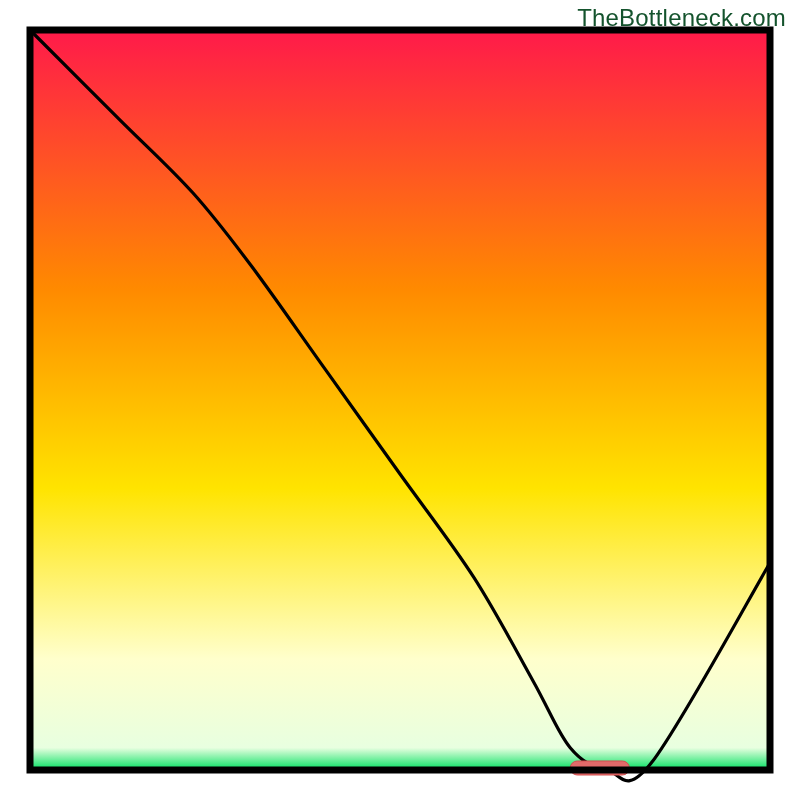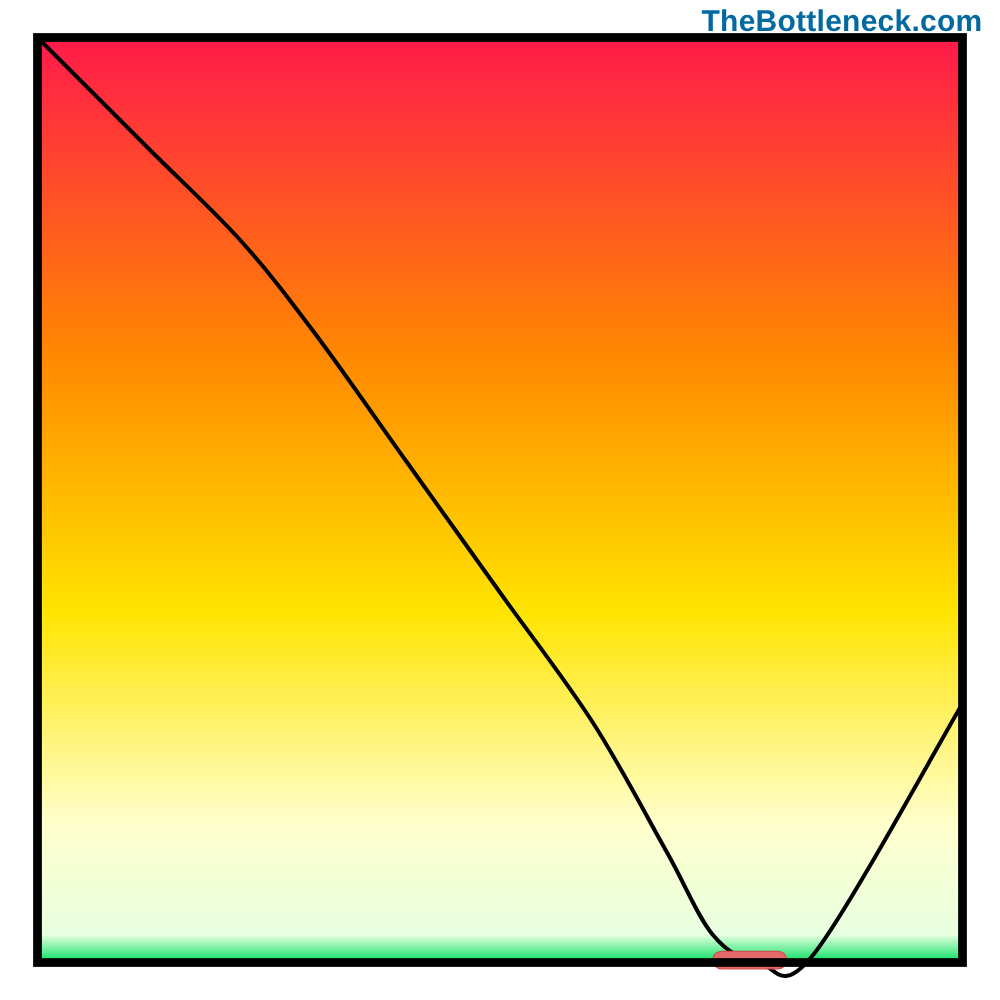--- a/index.html
+++ b/index.html
@@ -13,22 +13,22 @@
   .container {
     position: relative;
     width: 800px;
     height: 800px;
   }
   .watermark {
     position: absolute;
     top: 4px;
     right: 14px;
     font-size: 24px;
-    font-weight: 700;
-    color: #0369a1;
+    font-weight: 400;
+    color: #14532d;
     letter-spacing: 0.2px;
   }
   svg.chart {
     position: absolute;
     top: 0;
     left: 0;
     width: 800px;
     height: 800px;
   }
 </style>

